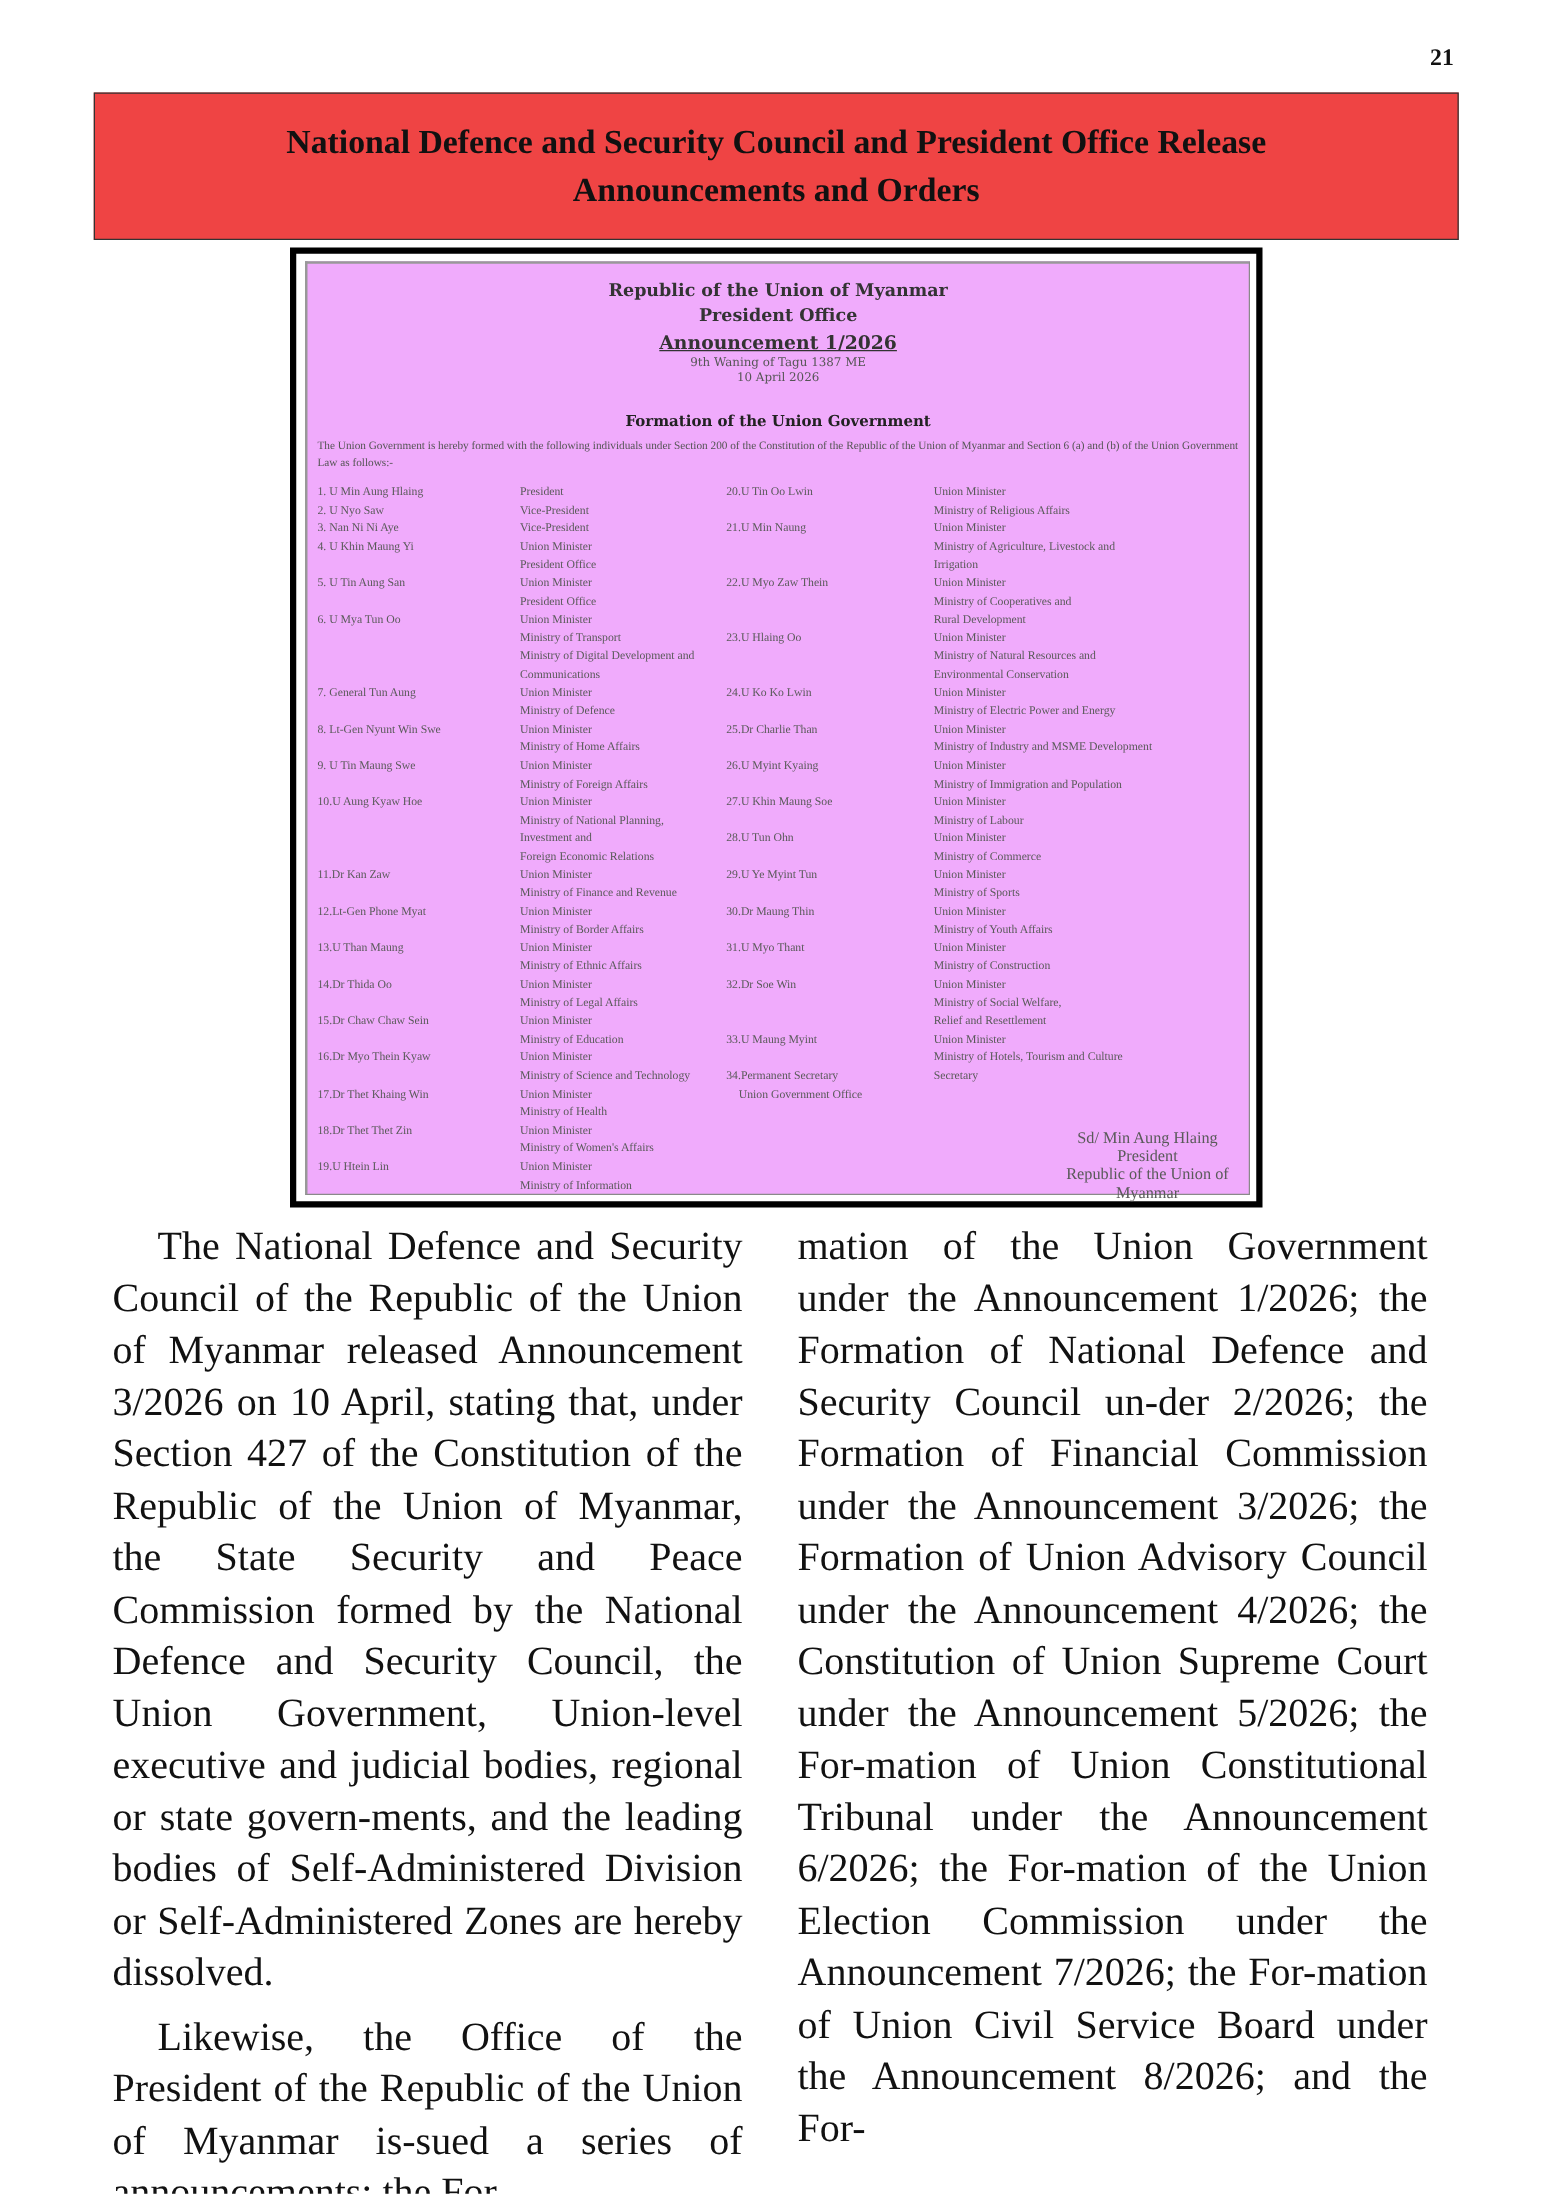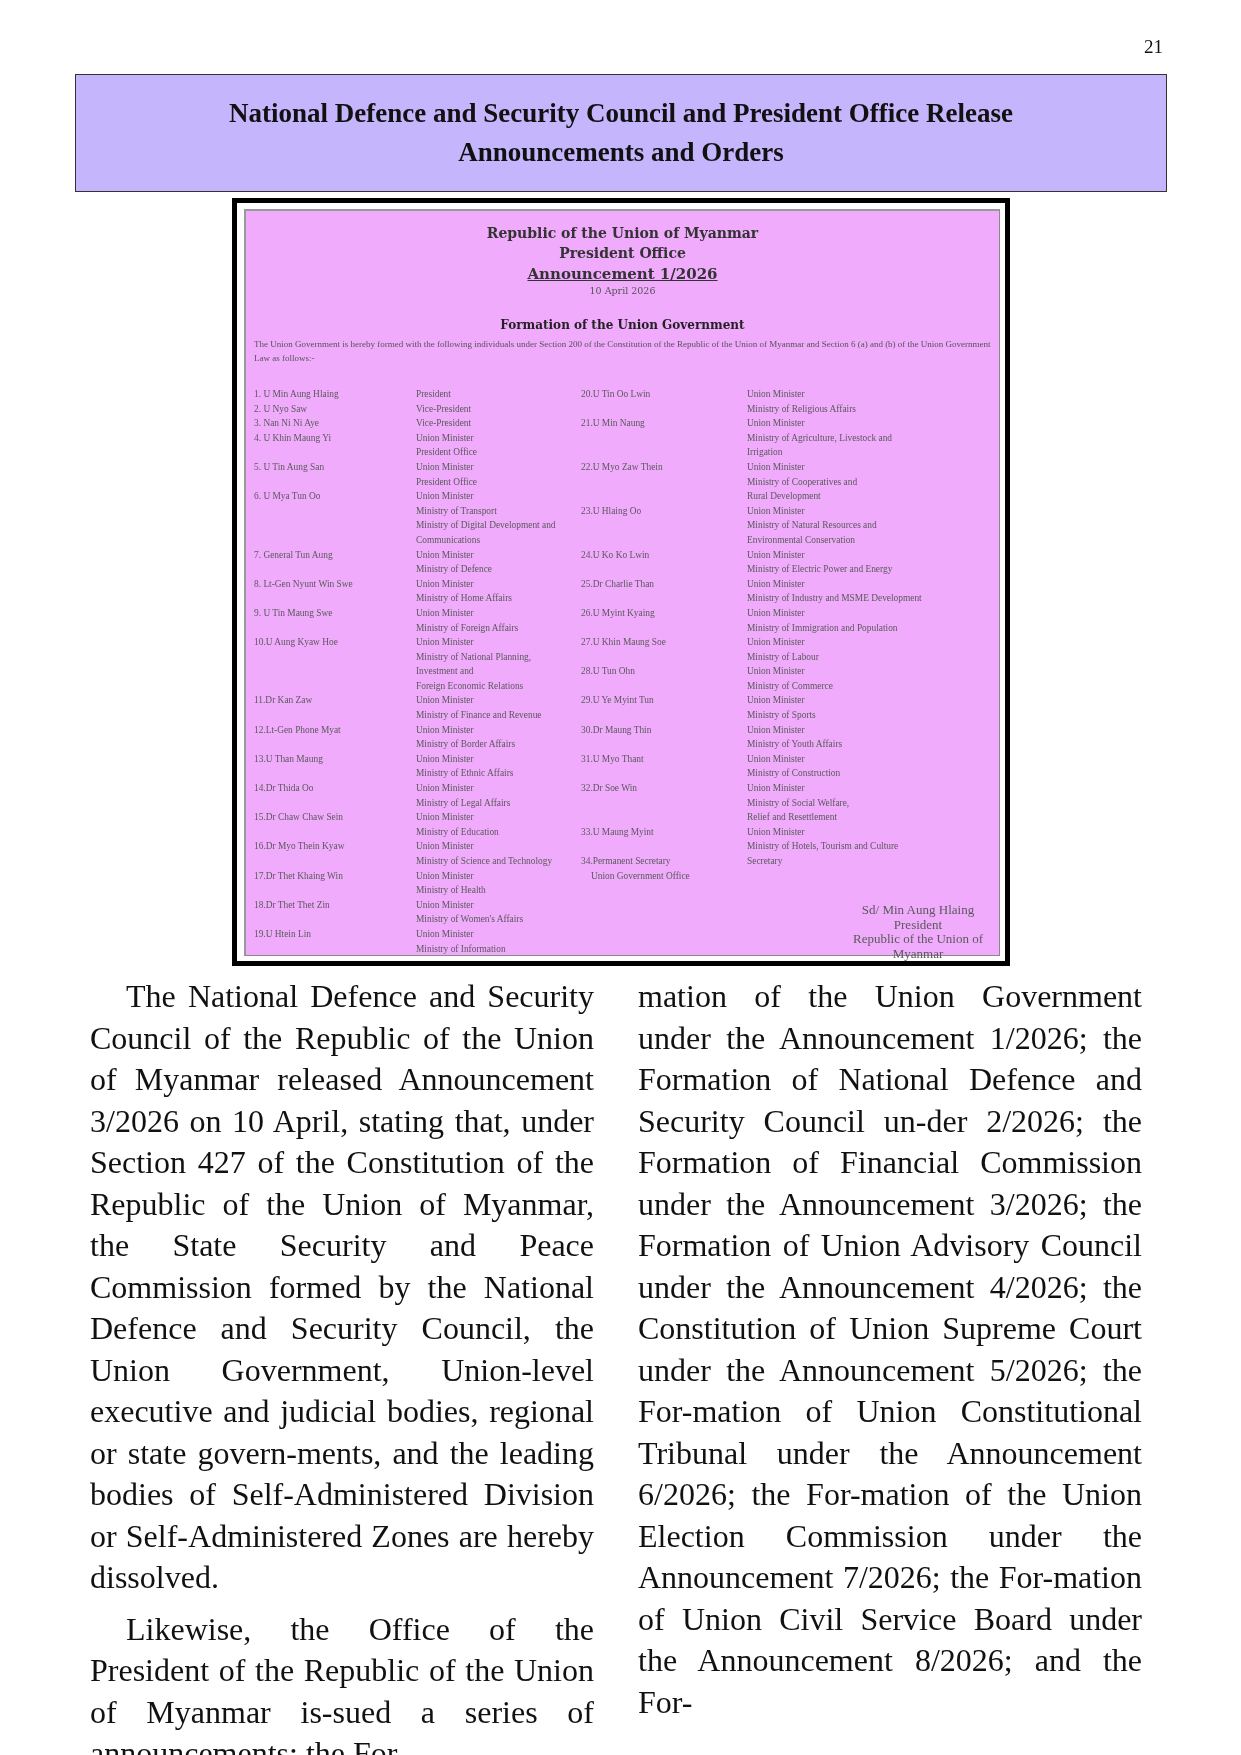--- a/index.html
+++ b/index.html
@@ -1,22 +1,22 @@
 <!DOCTYPE html>
 <html><head>
 <meta charset="utf-8">
 <style>
   html, body { margin: 0; padding: 0; background: #ffffff; }
   body { width: 1241px; height: 1755px; position: relative; overflow: hidden;
          font-family: "Liberation Serif", "DejaVu Serif", serif; color: #111; }
 
-  .page-number { position: absolute; top: 36px; right: 78px; font-weight: normal; font-size: 19px; }
+  .page-number { position: absolute; top: 36px; right: 78px; font-weight: bold; font-size: 19px; }
 
   .title-box { position: absolute; left: 75px; top: 74px; width: 1092px; height: 118px;
-               background: #c4b5fd; border: 1.5px solid #333; box-sizing: border-box;
+               background: #ef4444; border: 1.5px solid #333; box-sizing: border-box;
                display: flex; flex-direction: column; justify-content: center; align-items: center; }
   .title-box div { font-weight: bold; font-size: 27px; line-height: 39px; text-align: center; }
 
   .figure { position: absolute; left: 232px; top: 198px; width: 778px; height: 768px;
             border: 5px solid #000; box-sizing: border-box; background: #fff; }
   .figure-inner { position: absolute; left: 7px; top: 6px; right: 5px; bottom: 5px;
                   border: 1px solid #8a8a8a; border-top: 2px solid #999; border-left: 2px solid #999;
                   background: #f0abfc; }
 
   .ann-head { text-align: center; font-family: "DejaVu Serif", serif; font-weight: bold; color: #333; }
@@ -53,20 +53,21 @@
 <div class="title-box">
   <div>National Defence and Security Council and President Office Release</div>
   <div>Announcements and Orders</div>
 </div>
 
 <div class="figure">
   <div class="figure-inner">
     <div class="ann-head ann-h1">Republic of the Union of Myanmar</div>
     <div class="ann-head ann-h2">President Office</div>
     <div class="ann-head ann-h3">Announcement 1/2026</div>
+    <div class="ann-head ann-date">9th Waning of Tagu 1387 ME</div>
     <div class="ann-head ann-date">10 April 2026</div>
     <div class="ann-head ann-title">Formation of the Union Government</div>
     <div class="ann-intro">The Union Government is hereby formed with the following individuals under Section 200 of the Constitution of the Republic of the Union of Myanmar and Section 6 (a) and (b) of the Union Government Law as follows:-</div>
 
     <div class="ann-cols">
       <div class="ann-col left" id="ann-left">
           <div class="ann-row">
             <div class="ann-name">1. U Min Aung Hlaing</div>
             <div class="ann-post">President</div>
           </div>

